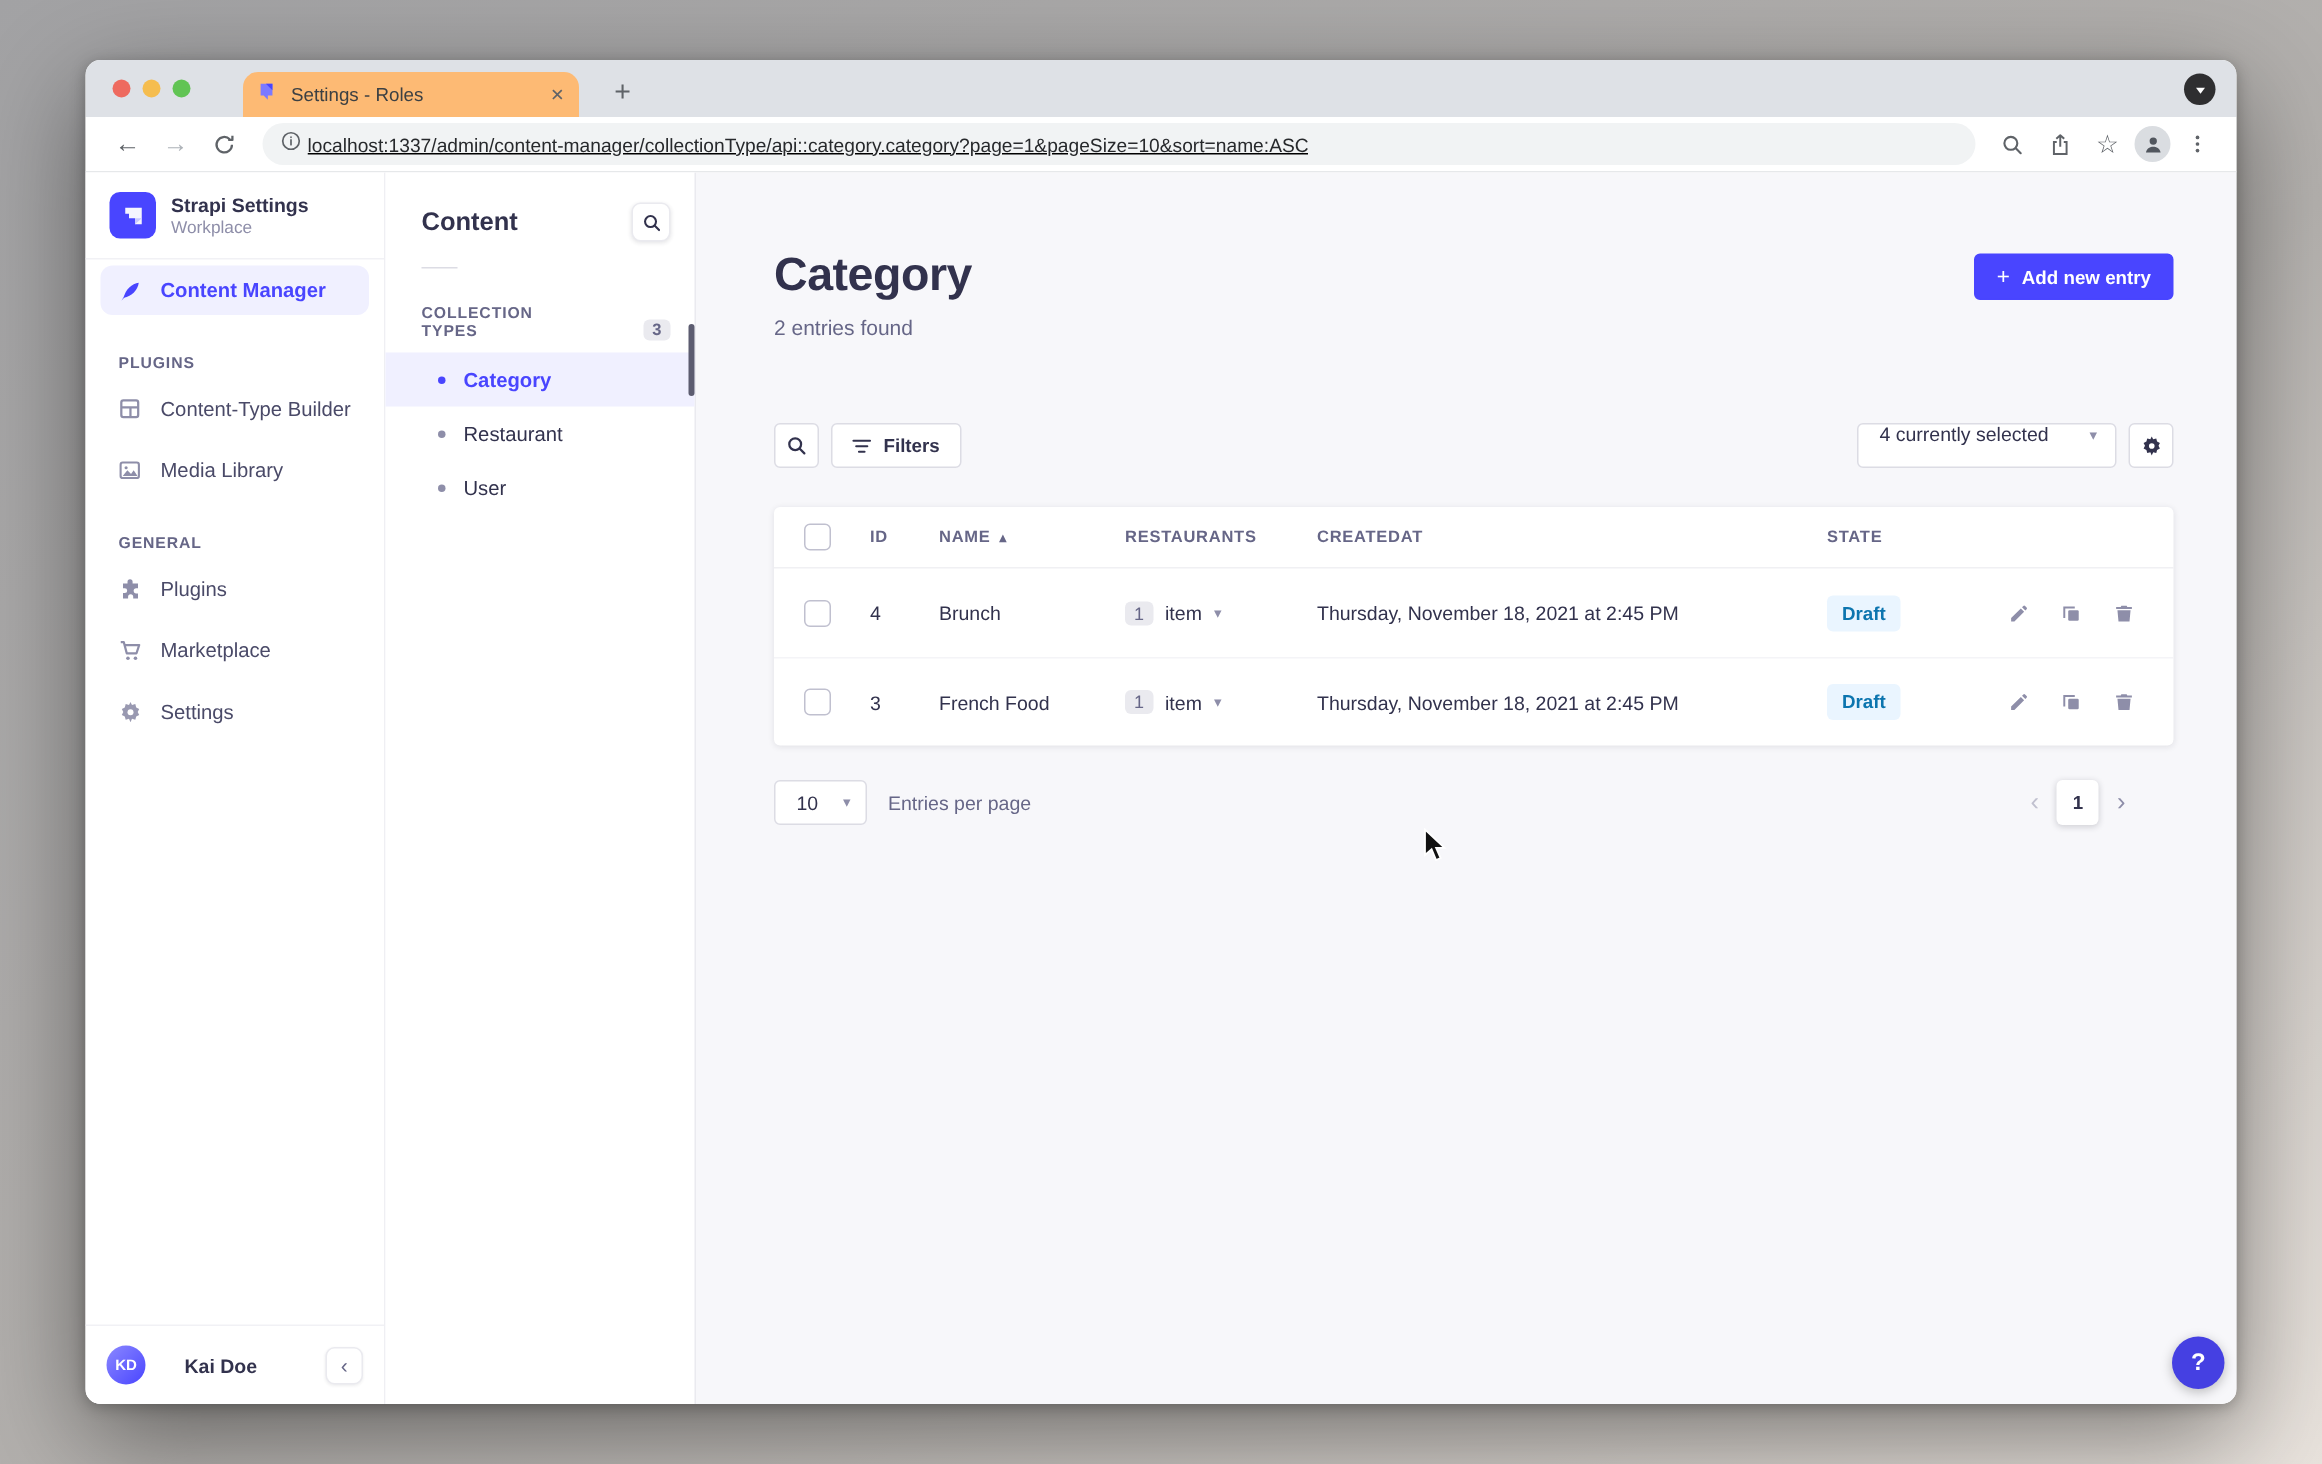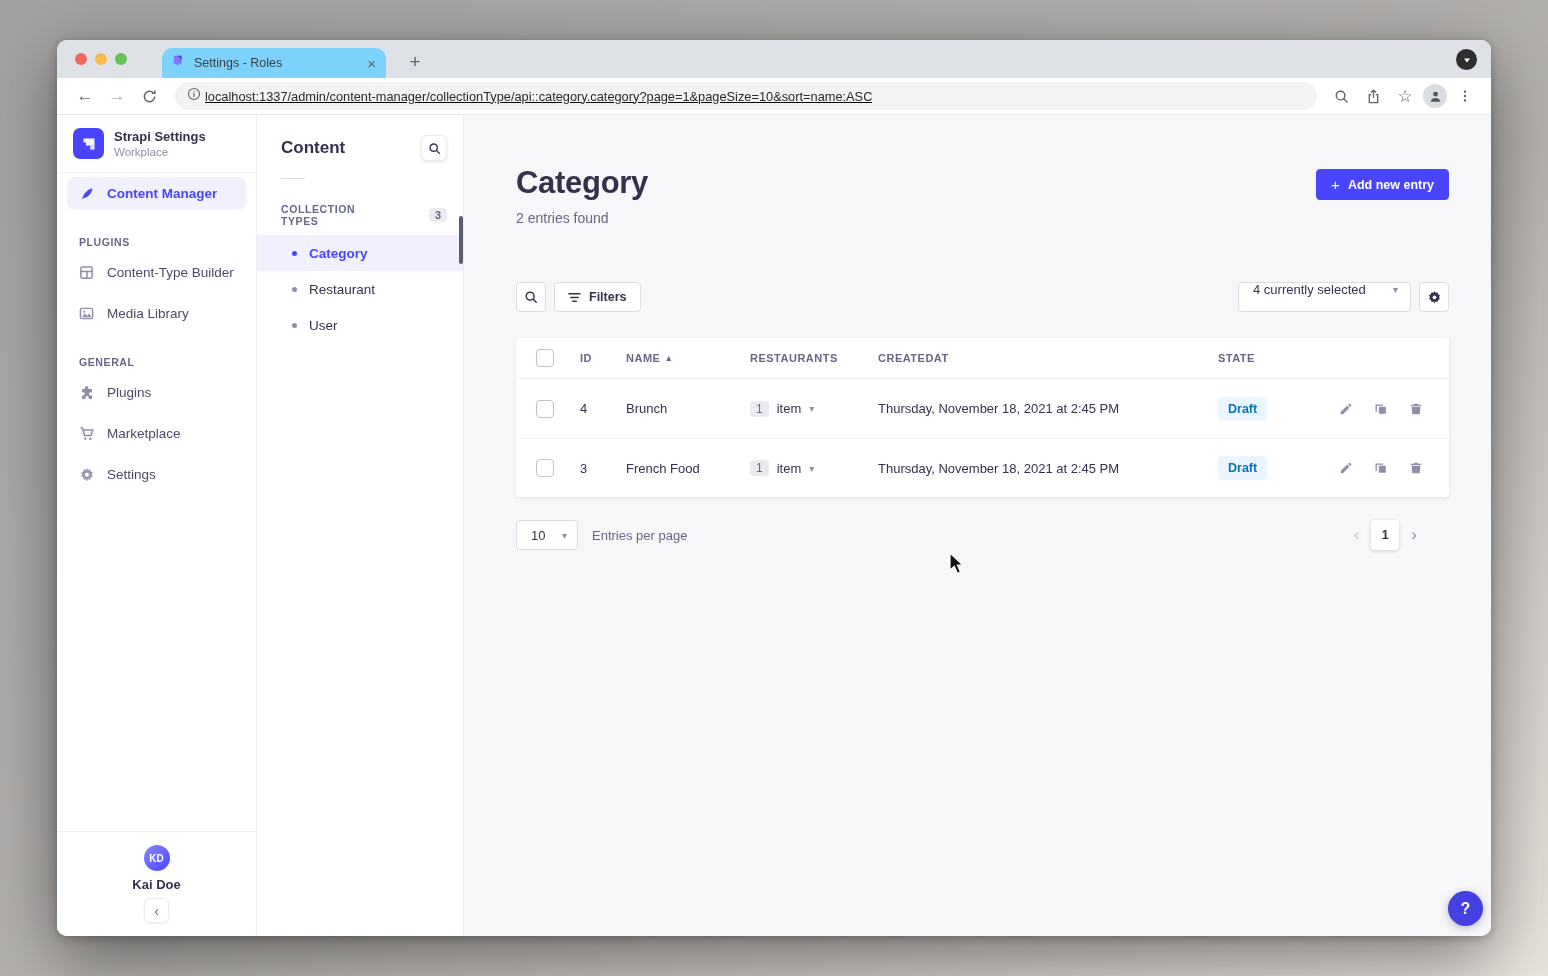--- a/index.html
+++ b/index.html
@@ -10,21 +10,21 @@
   
   .window { position:absolute; left:57px; top:40px; width:1434px; height:896px;
     border-radius:10px; overflow:hidden; background:#fff;
     box-shadow:0 22px 70px rgba(0,0,0,.45), 0 2px 10px rgba(0,0,0,.25);
     display:flex; flex-direction:column; }
 
   .tabstrip { height:38px; background:#dee1e6; position:relative; flex:none; }
   .traffic { position:absolute; left:18px; top:13px; display:flex; gap:8px; }
   .traffic span { width:12px; height:12px; border-radius:50%; }
   .t-close { background:#ee6a5f; } .t-min { background:#f5bd4f; } .t-max { background:#61c454; }
-  .tab { position:absolute; left:105px; top:8px; width:224px; height:30px; background:#7dd3fc;
+  .tab { position:absolute; left:105px; top:8px; width:224px; height:30px; background:#fdba74;
     border-radius:10px 10px 0 0; display:flex; align-items:center; padding:0 10px; gap:8px; }
   .tab-title { font-size:12.5px; color:#3c4043; flex:1; white-space:nowrap; overflow:hidden; }
   .tab-close { font-size:15px; color:#5f6368; cursor:default; }
   .newtab { position:absolute; left:344px; top:8px; width:28px; height:28px; display:flex;
     align-items:center; justify-content:center; font-size:19px; color:#5f6368; }
   .rec-chip { position:absolute; right:14px; top:9px; width:21px; height:21px; border-radius:50%;
     background:#2e2e30; display:flex; align-items:center; justify-content:center; }
   .rec-chip svg { display:block; }
 
   .urlbar { height:37px; background:#fff; display:flex; align-items:center; padding:0 12px;
@@ -54,38 +54,38 @@
   .brand-ws { font-size:11.5px; color:#8e8ea9; }
   .nav-item { display:flex; align-items:center; gap:12px; margin:4px 10px; padding:8px 11px;
     border-radius:8px; font-size:13.5px; color:#4a4a68; }
   .nav-item.active { background:#f0f0ff; color:#4945ff; font-weight:700; }
   .nav-item .ic { width:17px; height:17px; display:flex; align-items:center; justify-content:center;
     color:#8e8ea9; flex:none; }
   .nav-item.active .ic { color:#4945ff; }
   .sec-label { font-size:10.5px; font-weight:700; letter-spacing:.6px; color:#666687;
     margin:22px 0 4px 22px; }
   .sb-user { margin-top:auto; border-top:1px solid #f1f1f5; padding:13px 14px; display:flex;
-    align-items:center; gap:6px;flex-direction:column; }
+    align-items:center; gap:26px; }
   .kd { width:26px; height:26px; border-radius:50%; flex:none;
     background:linear-gradient(135deg,#8b88ff 0%,#4945ff 100%);
     color:#fff; font-size:10px; font-weight:700; display:flex; align-items:center; justify-content:center; }
   .sb-user-name { font-size:13px; font-weight:600; color:#32324d; flex:1; }
   .collapse-btn { width:25px; height:25px; border:1px solid #eaeaef; border-radius:6px; background:#fff;
     color:#666687; font-size:14px; display:flex; align-items:center; justify-content:center;
     box-shadow:0 1px 2px rgba(33,33,52,.08); }
 
   
   .subnav { width:207px; background:#fff; border-right:1px solid #eaeaef; flex:none; position:relative; }
   .subnav-head { display:flex; align-items:center; justify-content:space-between; padding:20px 16px 0 24px; }
   .subnav-title { font-size:17px; font-weight:700; color:#32324d; }
   .subnav-search { width:26px; height:26px; border:1px solid #eaeaef; border-radius:6px; background:#fff;
     display:flex; align-items:center; justify-content:center; color:#32324d;
     box-shadow:0 1px 3px rgba(33,33,52,.12); }
   .subnav-divider { width:24px; height:1px; background:#dcdce4; margin:17px 0 0 24px; }
-  .subnav-sec { display:flex; align-items:center; justify-content:space-between; padding:24px 16px 8px 24px;gap:39px; }
+  .subnav-sec { display:flex; align-items:flex-end; justify-content:space-between; padding:24px 16px 8px 24px;gap:39px; }
   .subnav-sec-label { font-size:10.5px; font-weight:700; letter-spacing:.6px; color:#666687; }
   .count-badge { background:#eaeaef; color:#666687; font-size:11px; font-weight:600;
     border-radius:4px; padding:1px 6px; }
   .sn-item { display:flex; align-items:center; gap:12px; height:36px; padding-left:35px;
     font-size:13.5px; color:#32324d; }
   .sn-item .dot { width:5px; height:5px; border-radius:50%; background:#8e8ea9; flex:none; }
   .sn-item.active { background:#f0f0ff; color:#4945ff; font-weight:700; }
   .sn-item.active .dot { background:#4945ff; }
   .sn-thumb { position:absolute; right:0; top:101px; width:4px; height:48px; background:#5c5c70; border-radius:2px; }
 

